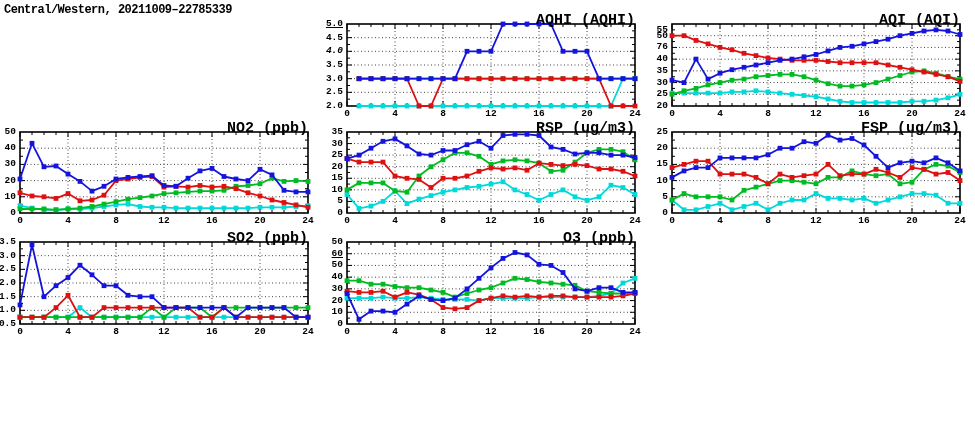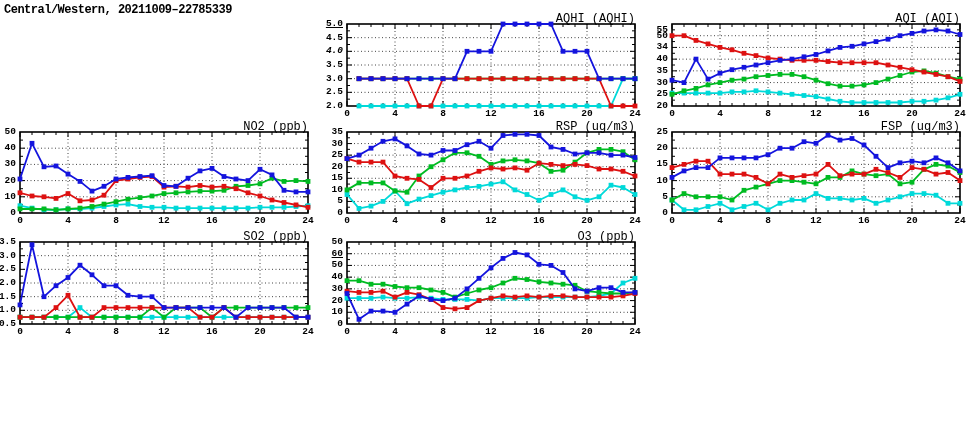--- a/index.html
+++ b/index.html
@@ -1,21 +1,21 @@
 <!DOCTYPE html>
 <html><head>
 <meta charset="utf-8">
 <style>
   html,body{margin:0;padding:0;background:#ffffff;}
   body{font-family:"Liberation Mono","DejaVu Sans Mono",monospace;font-weight:bold;color:#000;}
   #stage{position:relative;width:975px;height:447px;background:#fff;overflow:hidden;}
   #main-title{position:absolute;left:4px;top:3px;font-size:12px;font-weight:bold;letter-spacing:-0.5px;white-space:nowrap;}
   .chart{position:absolute;}
   .chart svg{position:absolute;left:0;top:0;overflow:visible;}
-  .chart-title{position:absolute;top:-12px;right:0;font-size:12px;font-weight:normal;white-space:nowrap;}
+  .chart-title{position:absolute;top:-12px;right:0;font-size:15px;font-weight:bold;white-space:nowrap;}
   .ylab{position:absolute;left:-31px;width:27px;text-align:right;font-size:9.5px;font-weight:bold;line-height:10px;}
   .xlab{position:absolute;width:26px;text-align:center;font-size:9.5px;font-weight:bold;line-height:10px;}
 </style>
 </head>
 <body>
 
 <div id="stage">
   <div id="main-title">Central/Western, 20211009–22785339</div>
   <div id="charts">
       <div class="chart" style="left: 347px; top: 24px; width: 288px; height: 82px;">
@@ -430,21 +430,21 @@
             <rect x="273.6" y="4.6" width="4.8" height="4.8" fill="#1414dd"></rect>
             <rect x="285.6" y="8.1" width="4.8" height="4.8" fill="#1414dd"></rect>
           </g>
         </svg>
         <div class="chart-title">AQI (AQI)</div>
         <div class="ylab" style="top: 77px;">20</div>
         <div class="ylab" style="top: 65.2857px;">25</div>
         <div class="ylab" style="top: 53.5714px;">30</div>
         <div class="ylab" style="top: 41.8571px;">35</div>
         <div class="ylab" style="top: 30.1429px;">40</div>
-        <div class="ylab" style="top: 18.4286px;">34</div>
+        <div class="ylab" style="top: 18.4286px;">76</div>
         <div class="ylab" style="top: 6.71429px;">50</div>
         <div class="ylab" style="top: -5px; margin-top: 6px;">55</div>
         <div class="xlab" style="left: -13px; top: 85px;">0</div>
         <div class="xlab" style="left: 35px; top: 85px;">4</div>
         <div class="xlab" style="left: 83px; top: 85px;">8</div>
         <div class="xlab" style="left: 131px; top: 85px;">12</div>
         <div class="xlab" style="left: 179px; top: 85px;">16</div>
         <div class="xlab" style="left: 227px; top: 85px;">20</div>
         <div class="xlab" style="left: 275px; top: 85px;">24</div>
       </div>

